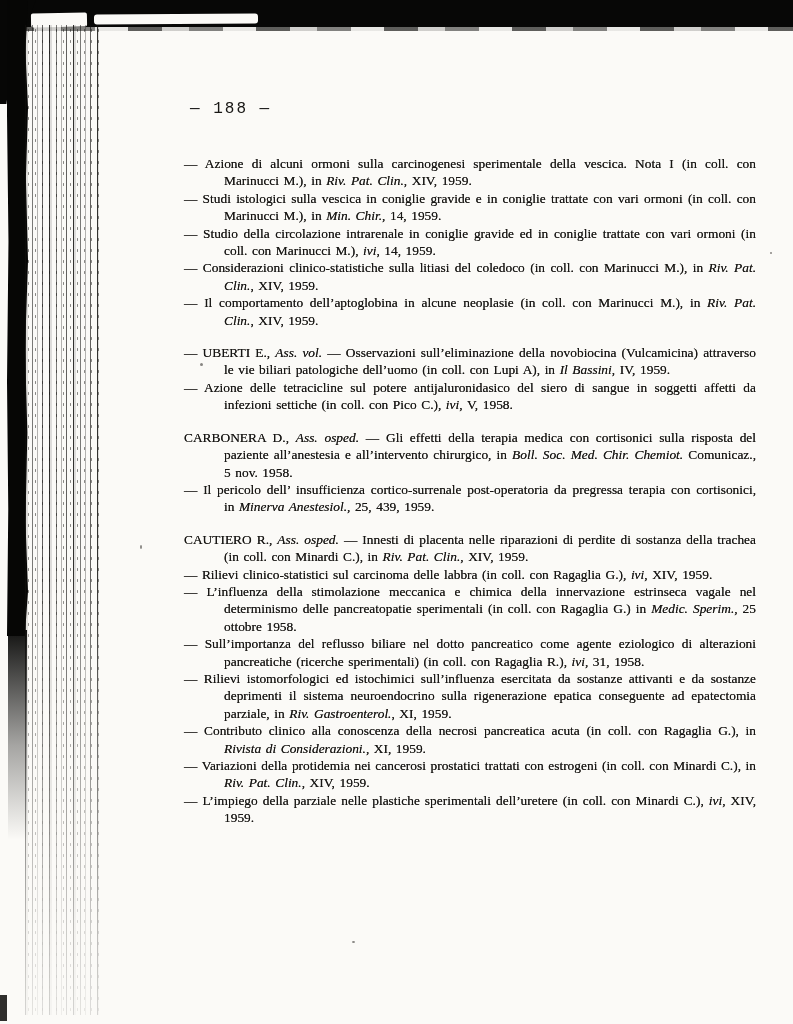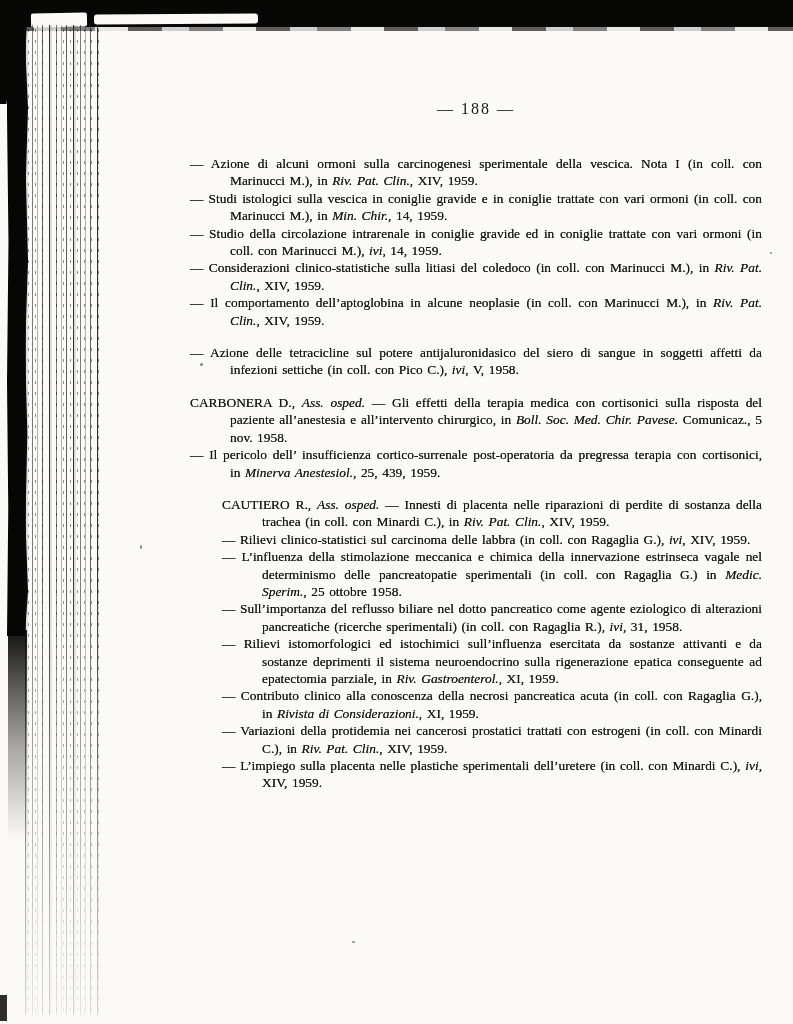--- a/index.html
+++ b/index.html
@@ -73,30 +73,31 @@
   }
   .speck{position:absolute;background:rgba(40,38,34,.55);border-radius:50%;}
   .speck1{top:363px;left:200px;width:3px;height:3px;}
   .speck2{top:545px;left:140px;width:2px;height:4px;}
   .speck3{top:252px;left:770px;width:2px;height:2px;}
   .speck4{top:941px;left:352px;width:3px;height:2px;}
 
   
   .page-number{
     position:absolute;top:100px;left:190px;width:572px;
-    text-align:center;
+    text-align:left;
     font-size:16px;letter-spacing:2px;
     color:var(--ink);
+    font-family:Liberation Mono, monospace;
   }
   .text-column{
-    position:absolute;top:155px;left:190px;width:572px;
+    position:absolute;top:155px;left:184px;width:572px;
     color:var(--ink);
   }
   .bib-block{margin:0 0 15px 0;}
-  .bib-block:last-child{margin-bottom:0;margin-left:32px;}
+  .bib-block:last-child{margin-bottom:0;}
   .entry{
     margin:0;
     font-size:13.4px;
     line-height:17.4px;
     text-align:justify;
     padding-left:40px;
     text-indent:-40px;
     word-spacing:1.2px;
     text-shadow:0 0 .35px rgba(20,18,15,.8);
   }
@@ -124,31 +125,32 @@
   <div class="page-number">— 188 —</div>
   <div class="text-column">
       <div class="bib-block">
         <p class="entry"><span>— Azione di alcuni ormoni sulla carcinogenesi sperimentale della vescica. Nota I (in coll. con Marinucci M.), in </span><span class="it">Riv. Pat. Clin.</span><span>, XIV, 1959.</span></p>
         <p class="entry"><span>— Studi istologici sulla vescica in coniglie gravide e in coniglie trattate con vari ormoni (in coll. con Marinucci M.), in </span><span class="it">Min. Chir.</span><span>, 14, 1959.</span></p>
         <p class="entry"><span>— Studio della circolazione intrarenale in coniglie gravide ed in coniglie trattate con vari ormoni (in coll. con Marinucci M.), </span><span class="it">ivi</span><span>, 14, 1959.</span></p>
         <p class="entry"><span>— Considerazioni clinico-statistiche sulla litiasi del coledoco (in coll. con Marinucci M.), in </span><span class="it">Riv. Pat. Clin.</span><span>, XIV, 1959.</span></p>
         <p class="entry"><span>— Il comportamento dell’aptoglobina in alcune neoplasie (in coll. con Marinucci M.), in </span><span class="it">Riv. Pat. Clin.</span><span>, XIV, 1959.</span></p>
       </div>
       <div class="bib-block">
+        <p class="entry"><span>— UBERTI E., </span><span class="it">Ass. vol.</span><span> — Osservazioni sull’eliminazione della novobiocina (Vulcamicina) attraverso le vie biliari patologiche dell’uomo (in coll. con Lupi A), in </span><span class="it">Il Bassini</span><span>, IV, 1959.</span></p>
         <p class="entry"><span>— Azione delle tetracicline sul potere antijaluronidasico del siero di sangue in soggetti affetti da infezioni settiche (in coll. con Pico C.), </span><span class="it">ivi</span><span>, V, 1958.</span></p>
       </div>
       <div class="bib-block">
-        <p class="entry"><span>CARBONERA D., </span><span class="it">Ass. osped.</span><span> — Gli effetti della terapia medica con cortisonici sulla risposta del paziente all’anestesia e all’intervento chirurgico, in </span><span class="it">Boll. Soc. Med. Chir. Pavese.</span><span> Comunicaz., 5 nov. 1958.</span></p>
+        <p class="entry"><span>CARBONERA D., </span><span class="it">Ass. osped.</span><span> — Gli effetti della terapia medica con cortisonici sulla risposta del paziente all’anestesia e all’intervento chirurgico, in </span><span class="it">Boll. Soc. Med. Chir. Chemiot.</span><span> Comunicaz., 5 nov. 1958.</span></p>
         <p class="entry"><span>— Il pericolo dell’ insufficienza cortico-surrenale post-operatoria da pregressa terapia con cortisonici, in </span><span class="it">Minerva Anestesiol.</span><span>, 25, 439, 1959.</span></p>
       </div>
       <div class="bib-block">
         <p class="entry"><span>CAUTIERO R., </span><span class="it">Ass. osped.</span><span> — Innesti di placenta nelle riparazioni di perdite di sostanza della trachea (in coll. con Minardi C.), in </span><span class="it">Riv. Pat. Clin.</span><span>, XIV, 1959.</span></p>
         <p class="entry"><span>— Rilievi clinico-statistici sul carcinoma delle labbra (in coll. con Ragaglia G.), </span><span class="it">ivi</span><span>, XIV, 1959.</span></p>
         <p class="entry"><span>— L’influenza della stimolazione meccanica e chimica della innervazione estrinseca vagale nel determinismo delle pancreatopatie sperimentali (in coll. con Ragaglia G.) in </span><span class="it">Medic. Sperim.</span><span>, 25 ottobre 1958.</span></p>
         <p class="entry"><span>— Sull’importanza del reflusso biliare nel dotto pancreatico come agente eziologico di alterazioni pancreatiche (ricerche sperimentali) (in coll. con Ragaglia R.), </span><span class="it">ivi</span><span>, 31, 1958.</span></p>
         <p class="entry"><span>— Rilievi istomorfologici ed istochimici sull’influenza esercitata da sostanze attivanti e da sostanze deprimenti il sistema neuroendocrino sulla rigenerazione epatica conseguente ad epatectomia parziale, in </span><span class="it">Riv. Gastroenterol.</span><span>, XI, 1959.</span></p>
         <p class="entry"><span>— Contributo clinico alla conoscenza della necrosi pancreatica acuta (in coll. con Ragaglia G.), in </span><span class="it">Rivista di Considerazioni.</span><span>, XI, 1959.</span></p>
         <p class="entry"><span>— Variazioni della protidemia nei cancerosi prostatici trattati con estrogeni (in coll. con Minardi C.), in </span><span class="it">Riv. Pat. Clin.</span><span>, XIV, 1959.</span></p>
-        <p class="entry"><span>— L’impiego sulla placenta nelle plastiche sperimentali dell’uretere (in coll. con Minardi C.), </span><span class="it">ivi</span><span>, XIV, 1959.</span></p>
+        <p class="entry"><span>— L’impiego della parziale nelle plastiche sperimentali dell’uretere (in coll. con Minardi C.), </span><span class="it">ivi</span><span>, XIV, 1959.</span></p>
       </div>
     </div>
 
 </div>
 
 </body></html>

